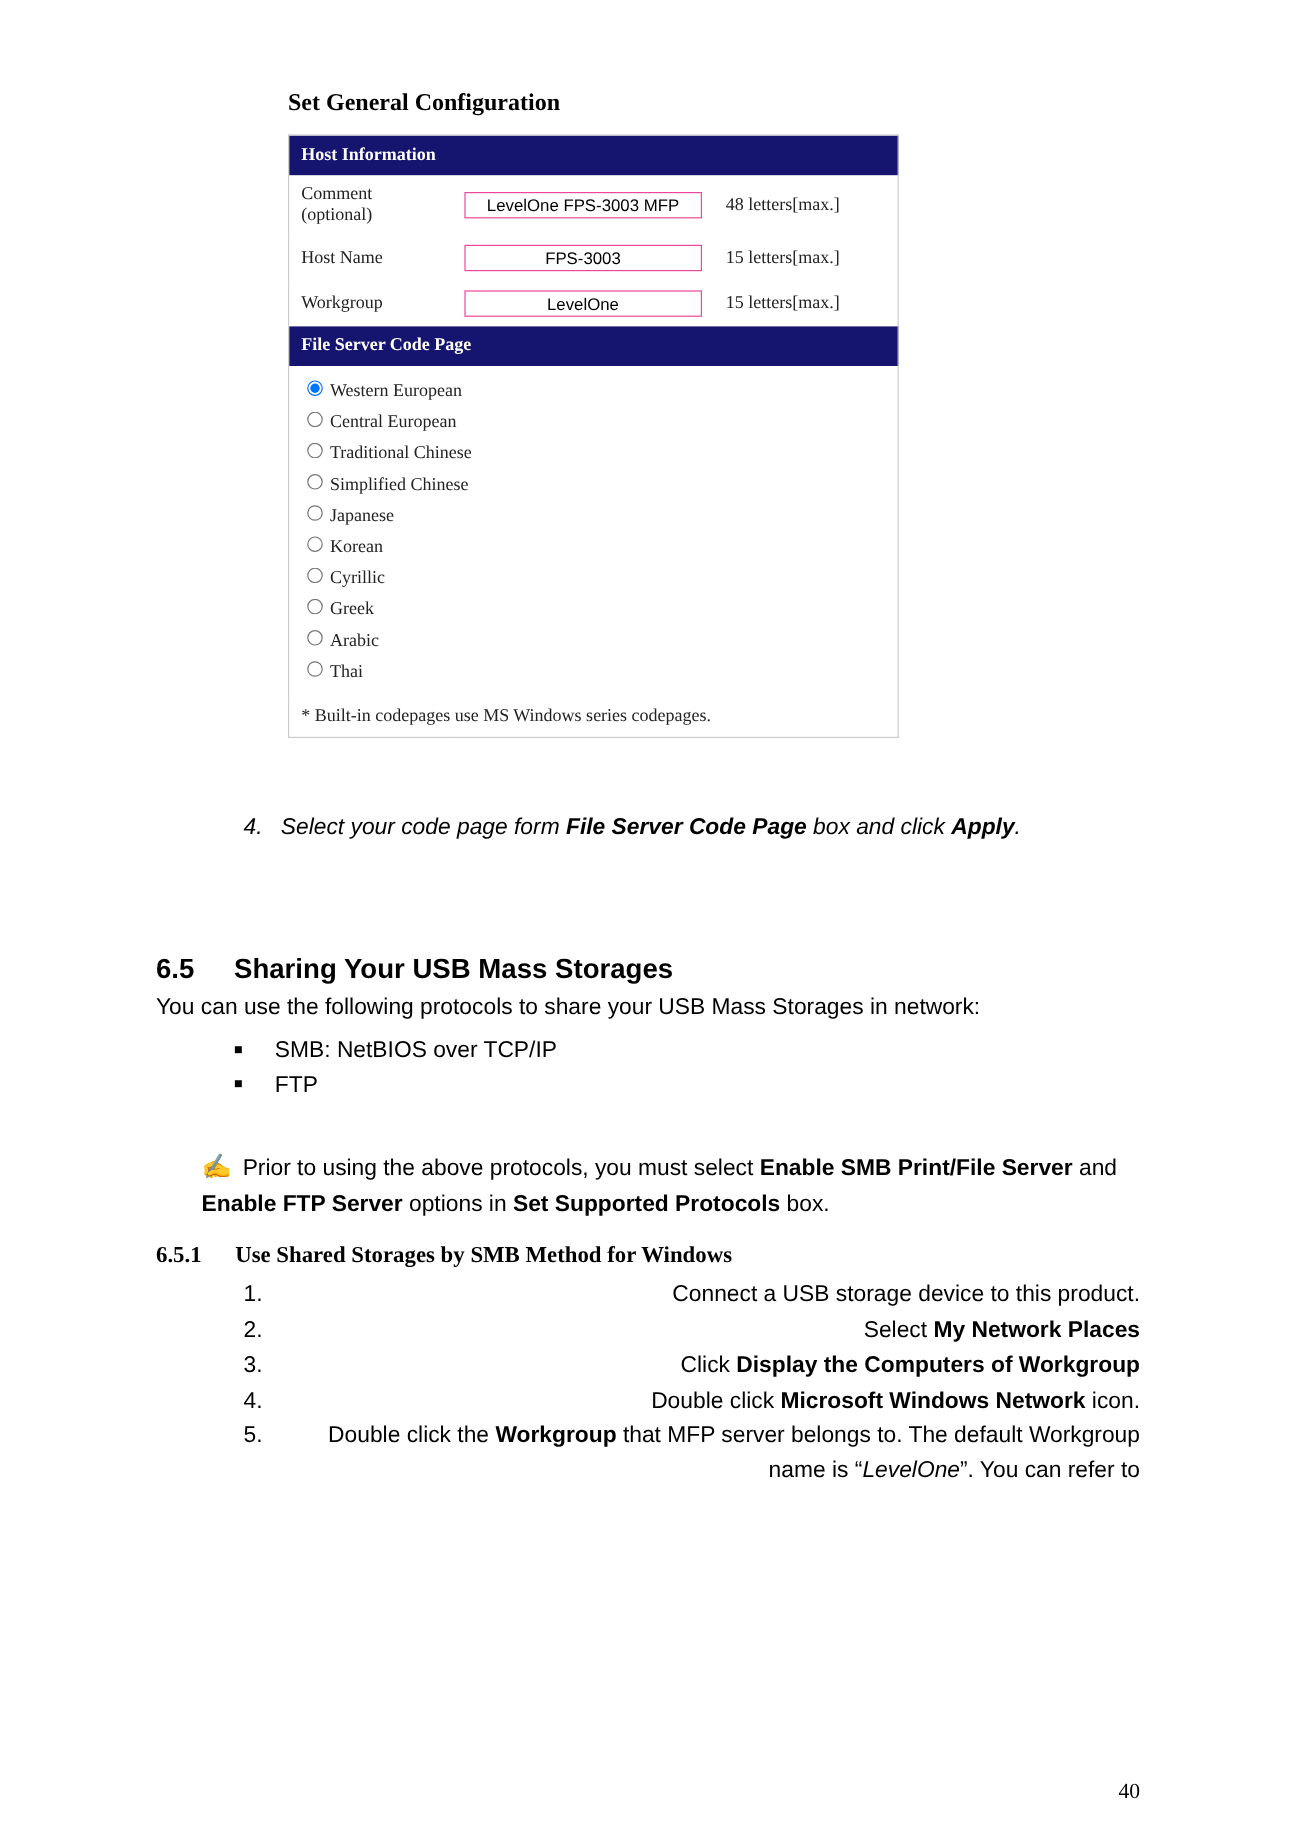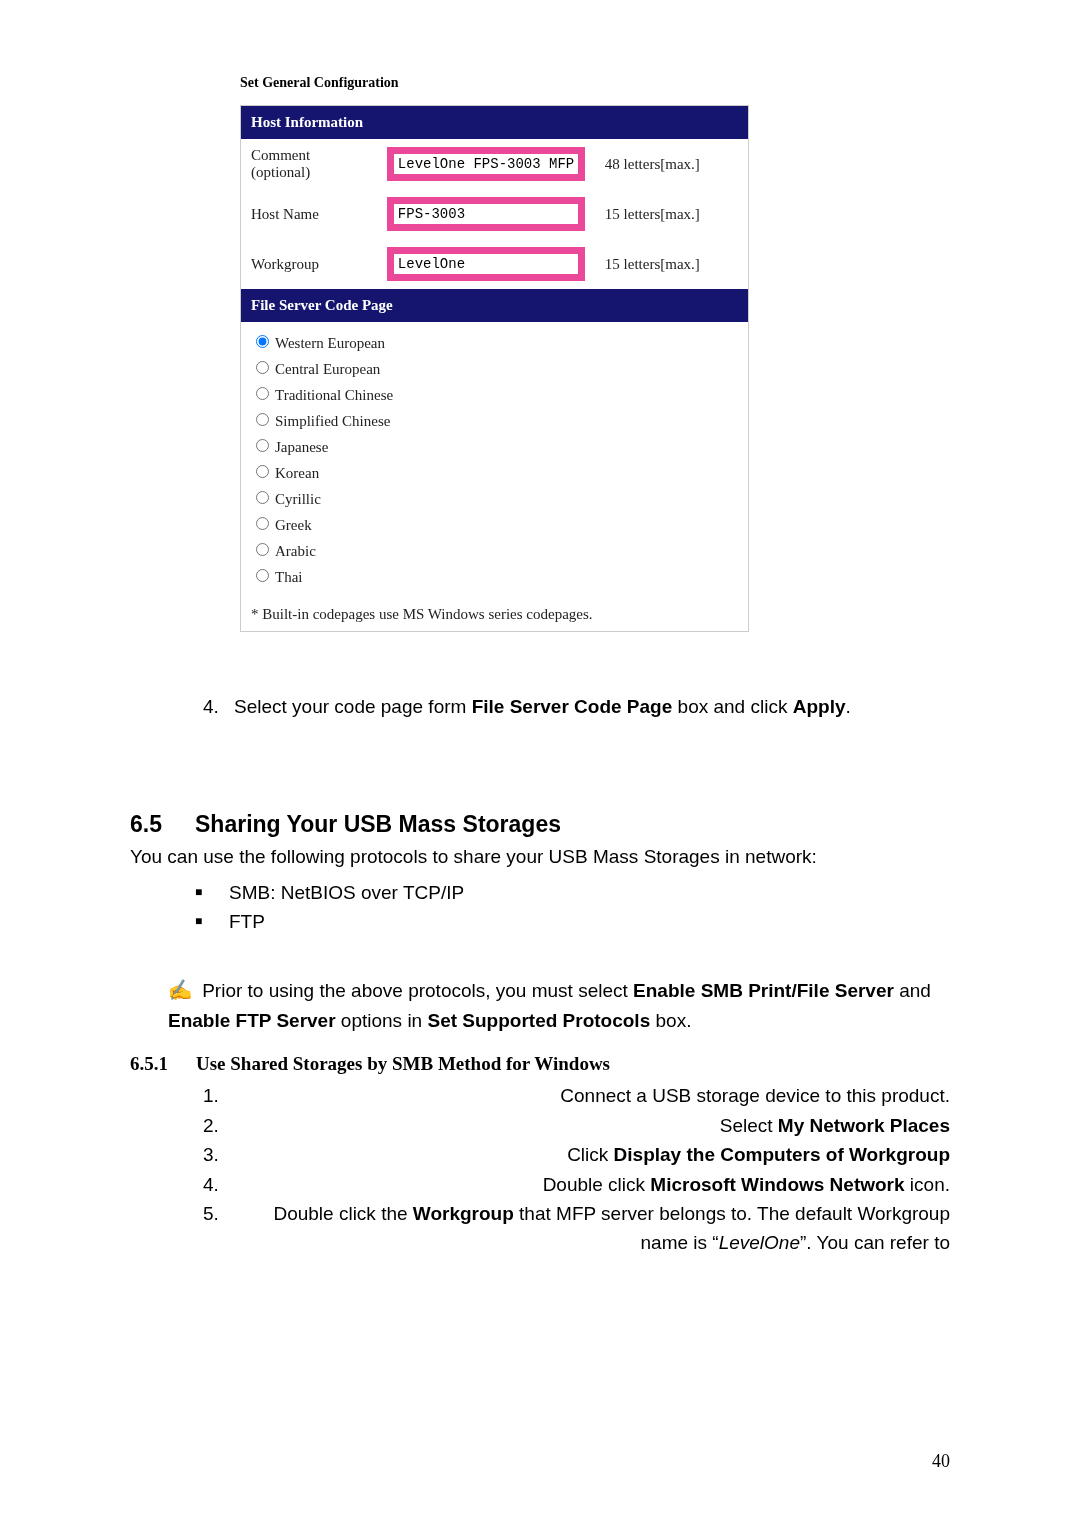--- a/index.html
+++ b/index.html
@@ -15,21 +15,21 @@
   .page {
     padding: 75px 130px 40px 130px;
   }
   .screenshot-block {
     margin-left: 110px;
     width: 509px;
   }
   .config-title {
     font-family: "Times New Roman", serif;
     font-weight: bold;
-    font-size: 14px;
+    font-size: 20px;
     margin: 0 0 14px 0;
   }
   table.formtable {
     border-collapse: collapse;
     width: 100%;
     border: 1px solid #ccc;
     font-family: "Times New Roman", serif;
     font-size: 15px;
     padding-left: 24px;
   }
@@ -41,24 +41,25 @@
   .section-header {
     background: #15156f;
     color: #fff;
     font-weight: bold;
     padding: 5px 6px;
   }
   .label-cell { width: 130px; color: #222; }
   .input-cell input {
     width: 198px;
     box-sizing: border-box;
-    font-family: Liberation Mono, monospace;
+    font-family: Liberation Sans, sans-serif;
     font-size: 14px;
     padding: 2px 4px;
-    border: 7px solid #ec4899;
+    border: 1px solid #ec4899;
+    text-align: center;
   }
   .hint-cell { width: 150px; color: #222; }
   .radio-block {
     padding: 6px 6px 8px 10px;
     line-height: 26px;
   }
   .radio-block label {
     display: block;
     font-family: "Times New Roman", serif;
     font-size: 15px;
@@ -72,20 +73,21 @@
     padding: 10px 4px 4px 4px;
   }
   .body-text {
     font-family: Verdana, Geneva, sans-serif;
     font-size: 19px;
     line-height: 1.55;
   }
   ol.step4 {
     margin: 60px 0 0 54px;
     padding: 0 0 0 40px;
+    font-style: italic;
   }
   ol.step4 li { padding-left: 10px; }
   h2.sec {
     font-family: Verdana, Geneva, sans-serif;
     font-weight: bold;
     font-size: 23px;
     margin: 90px 0 4px 0;
   }
   h2.sec .num { display: inline-block; width: 65px; }
   p.intro {
@@ -132,21 +134,21 @@
     padding: 0 0 0 40px;
     font-size: 19px;
     line-height: 1.55;
     text-align: right;
   }
   ol.steps li { padding-left: 10px; }
   em.italic { font-style: italic; }
   .page-num {
     position: absolute;
     right: 130px;
-    bottom: 56px;
+    bottom: 25px;
     font-size: 18px;
     font-family: "Times New Roman", serif;
   }
   b { font-weight: bold; }
 </style>
 </head>
 <body>
 
 <div class="page">
 

